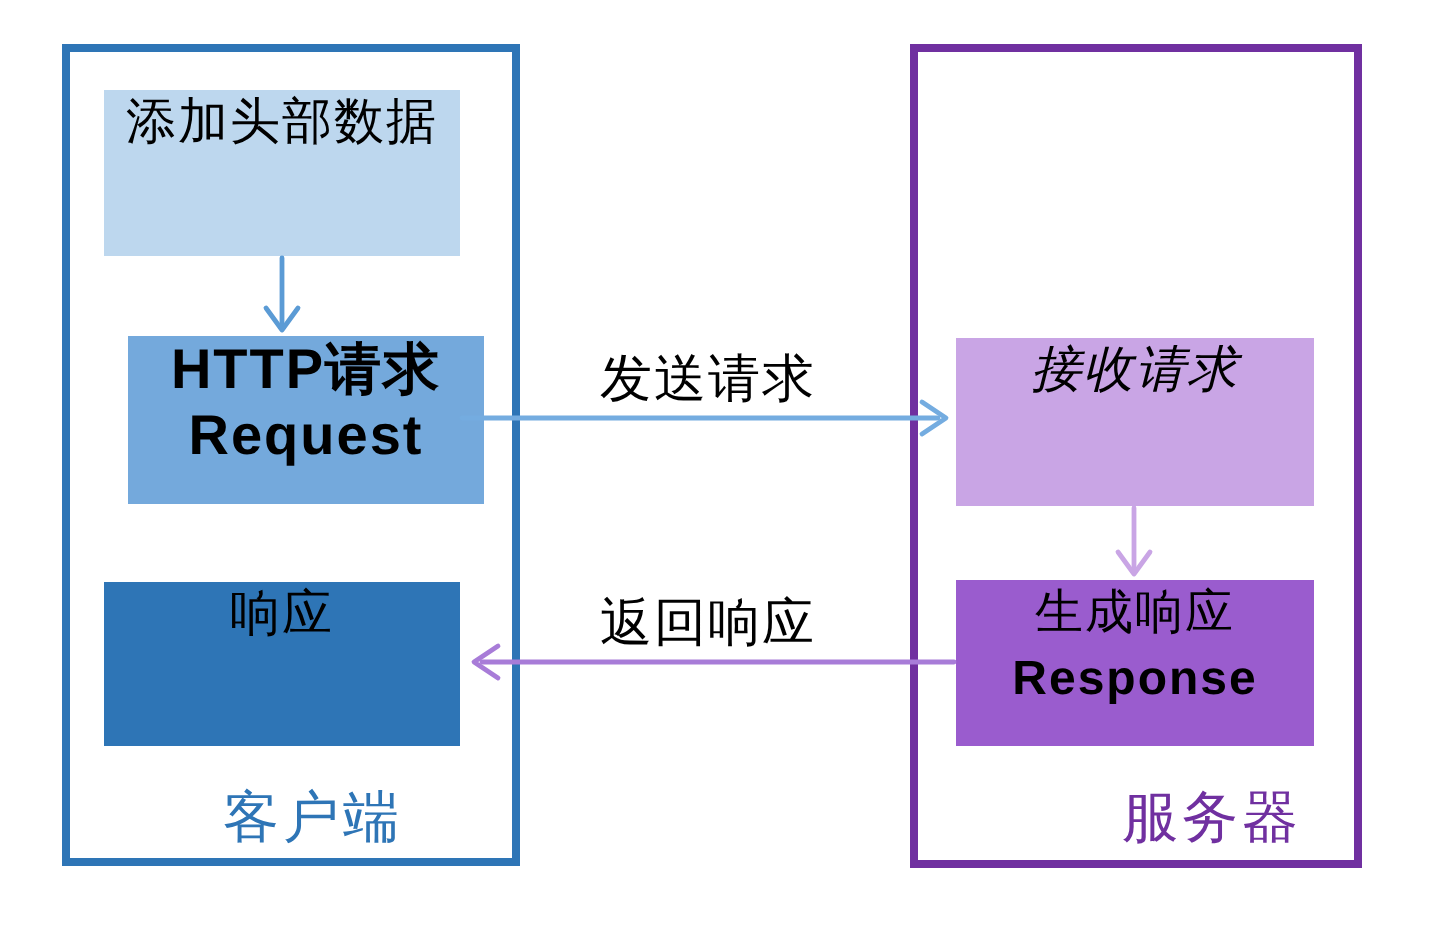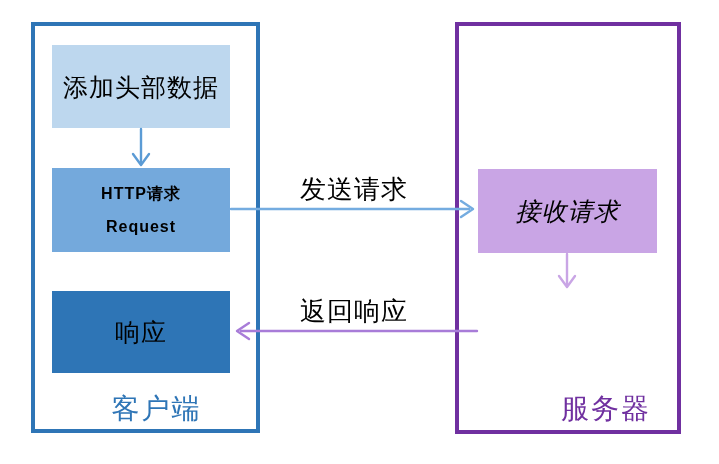--- a/index.html
+++ b/index.html
@@ -41,31 +41,31 @@
   .frame.server {
     left: 455px; top: 22px; width: 226px; height: 412px;
     border: 4px solid var(--server-border);
   }
 
   .node {
     position: absolute;
     display: flex;
     flex-direction: column;
     align-items: center;
-    justify-content: center;
+    justify-content: flex-start;
     text-align: center;
     color: var(--text-black);
     font-size: 25px;
     line-height: 32px;
     letter-spacing: 1px;
   }
   .node .bold { font-weight: bold; }
 
   .node.add-header   { left: 52px; top: 45px;  width: 178px; height: 83px; background: var(--box-light-blue); }
-  .node.http-request { left: 52px; top: 168px; width: 178px; height: 84px; background: var(--box-mid-blue); font-size: 16px; line-height: 33px; }
+  .node.http-request { left: 64px; top: 168px; width: 178px; height: 84px; background: var(--box-mid-blue); font-size: 28px; line-height: 33px; }
   .node.recv-process { left: 52px; top: 291px; width: 178px; height: 82px; background: var(--box-dark-blue); }
   .node.recv-request { left: 478px; top: 169px; width: 179px; height: 84px; background: var(--box-light-purple); font-style: italic; }
   .node.gen-response { left: 478px; top: 290px; width: 179px; height: 83px; background: var(--box-dark-purple); font-size: 24px; line-height: 33px; }
 
   .section-title {
     position: absolute;
     top: 390px;
     text-align: center;
     font-size: 28px;
     letter-spacing: 2px;
@@ -124,20 +124,24 @@
   <div class="node recv-process">
     <span>响应</span>
   </div>
 
   <div class="section-title client">客户端</div>
 
   <div class="node recv-request">
     <span>接收请求</span>
   </div>
 
+  <div class="node gen-response">
+    <span>生成响应</span>
+    <span class="bold">Response</span>
+  </div>
 
   <div class="section-title server">服务器</div>
 
   <div class="arrow-label send">发送请求</div>
   <div class="arrow-label return">返回响应</div>
 
   <svg class="arrows" viewBox="0 0 719 464">
 
     <g>
       <line class="blue-v" x1="141" y1="129" x2="141" y2="162"></line>

